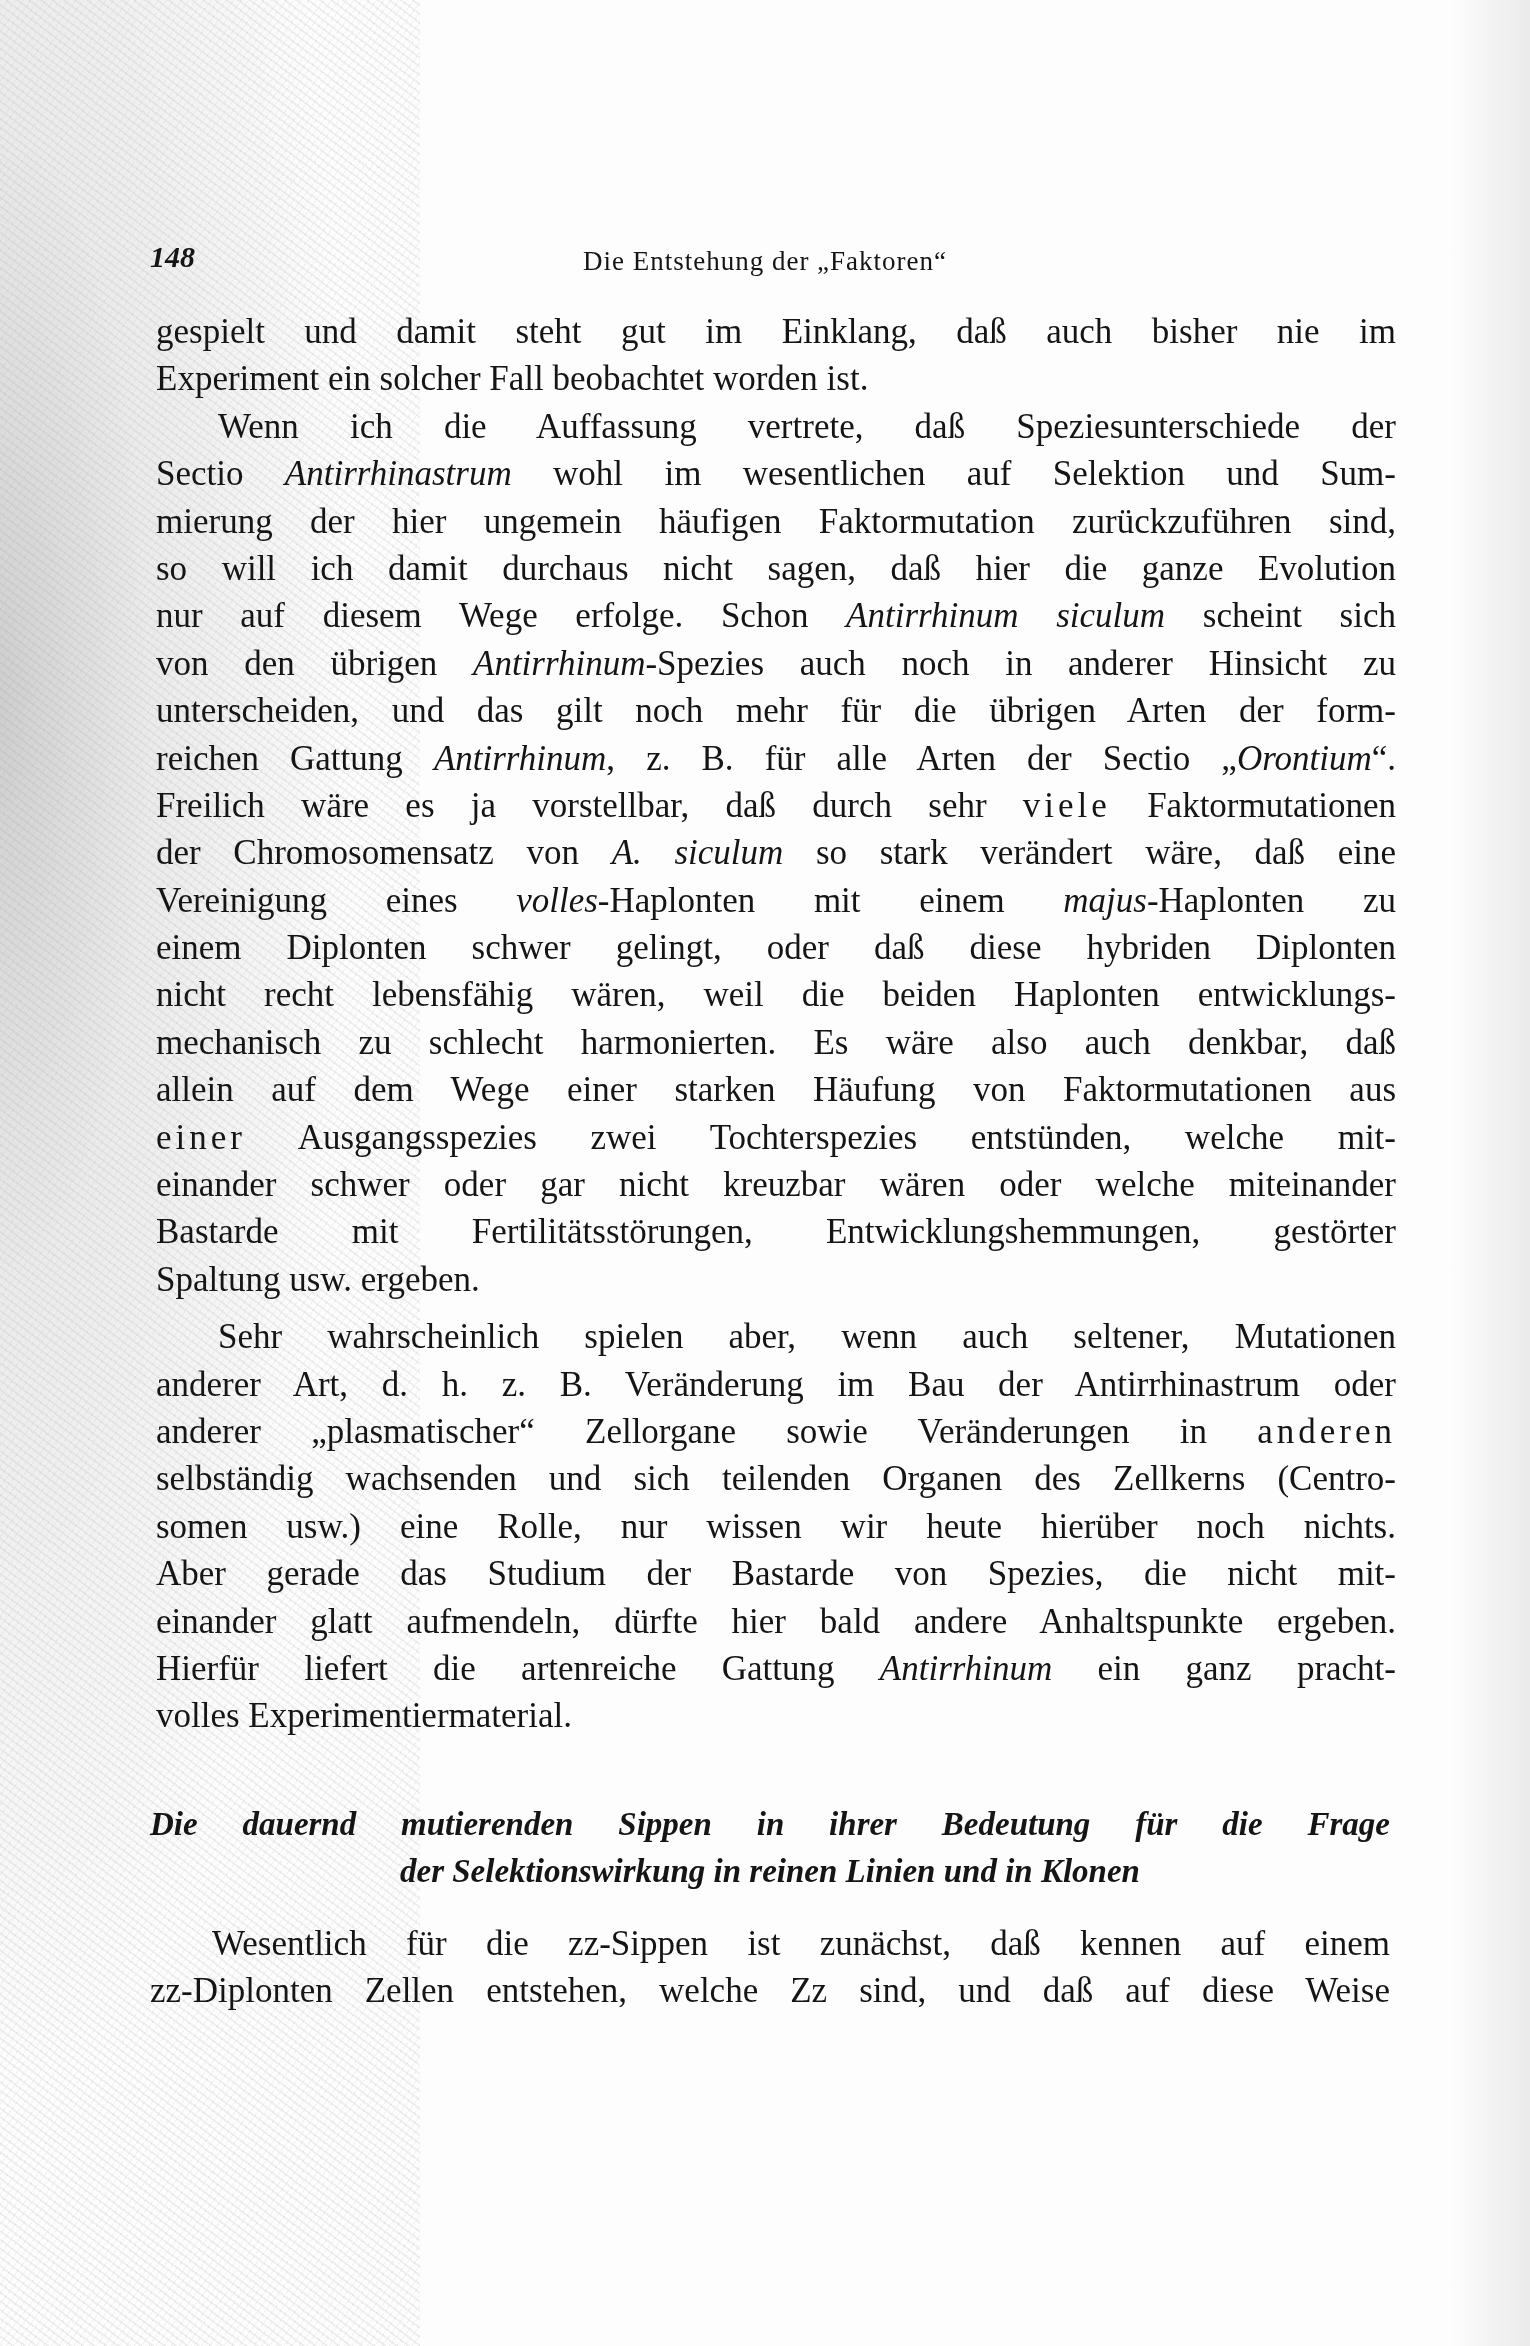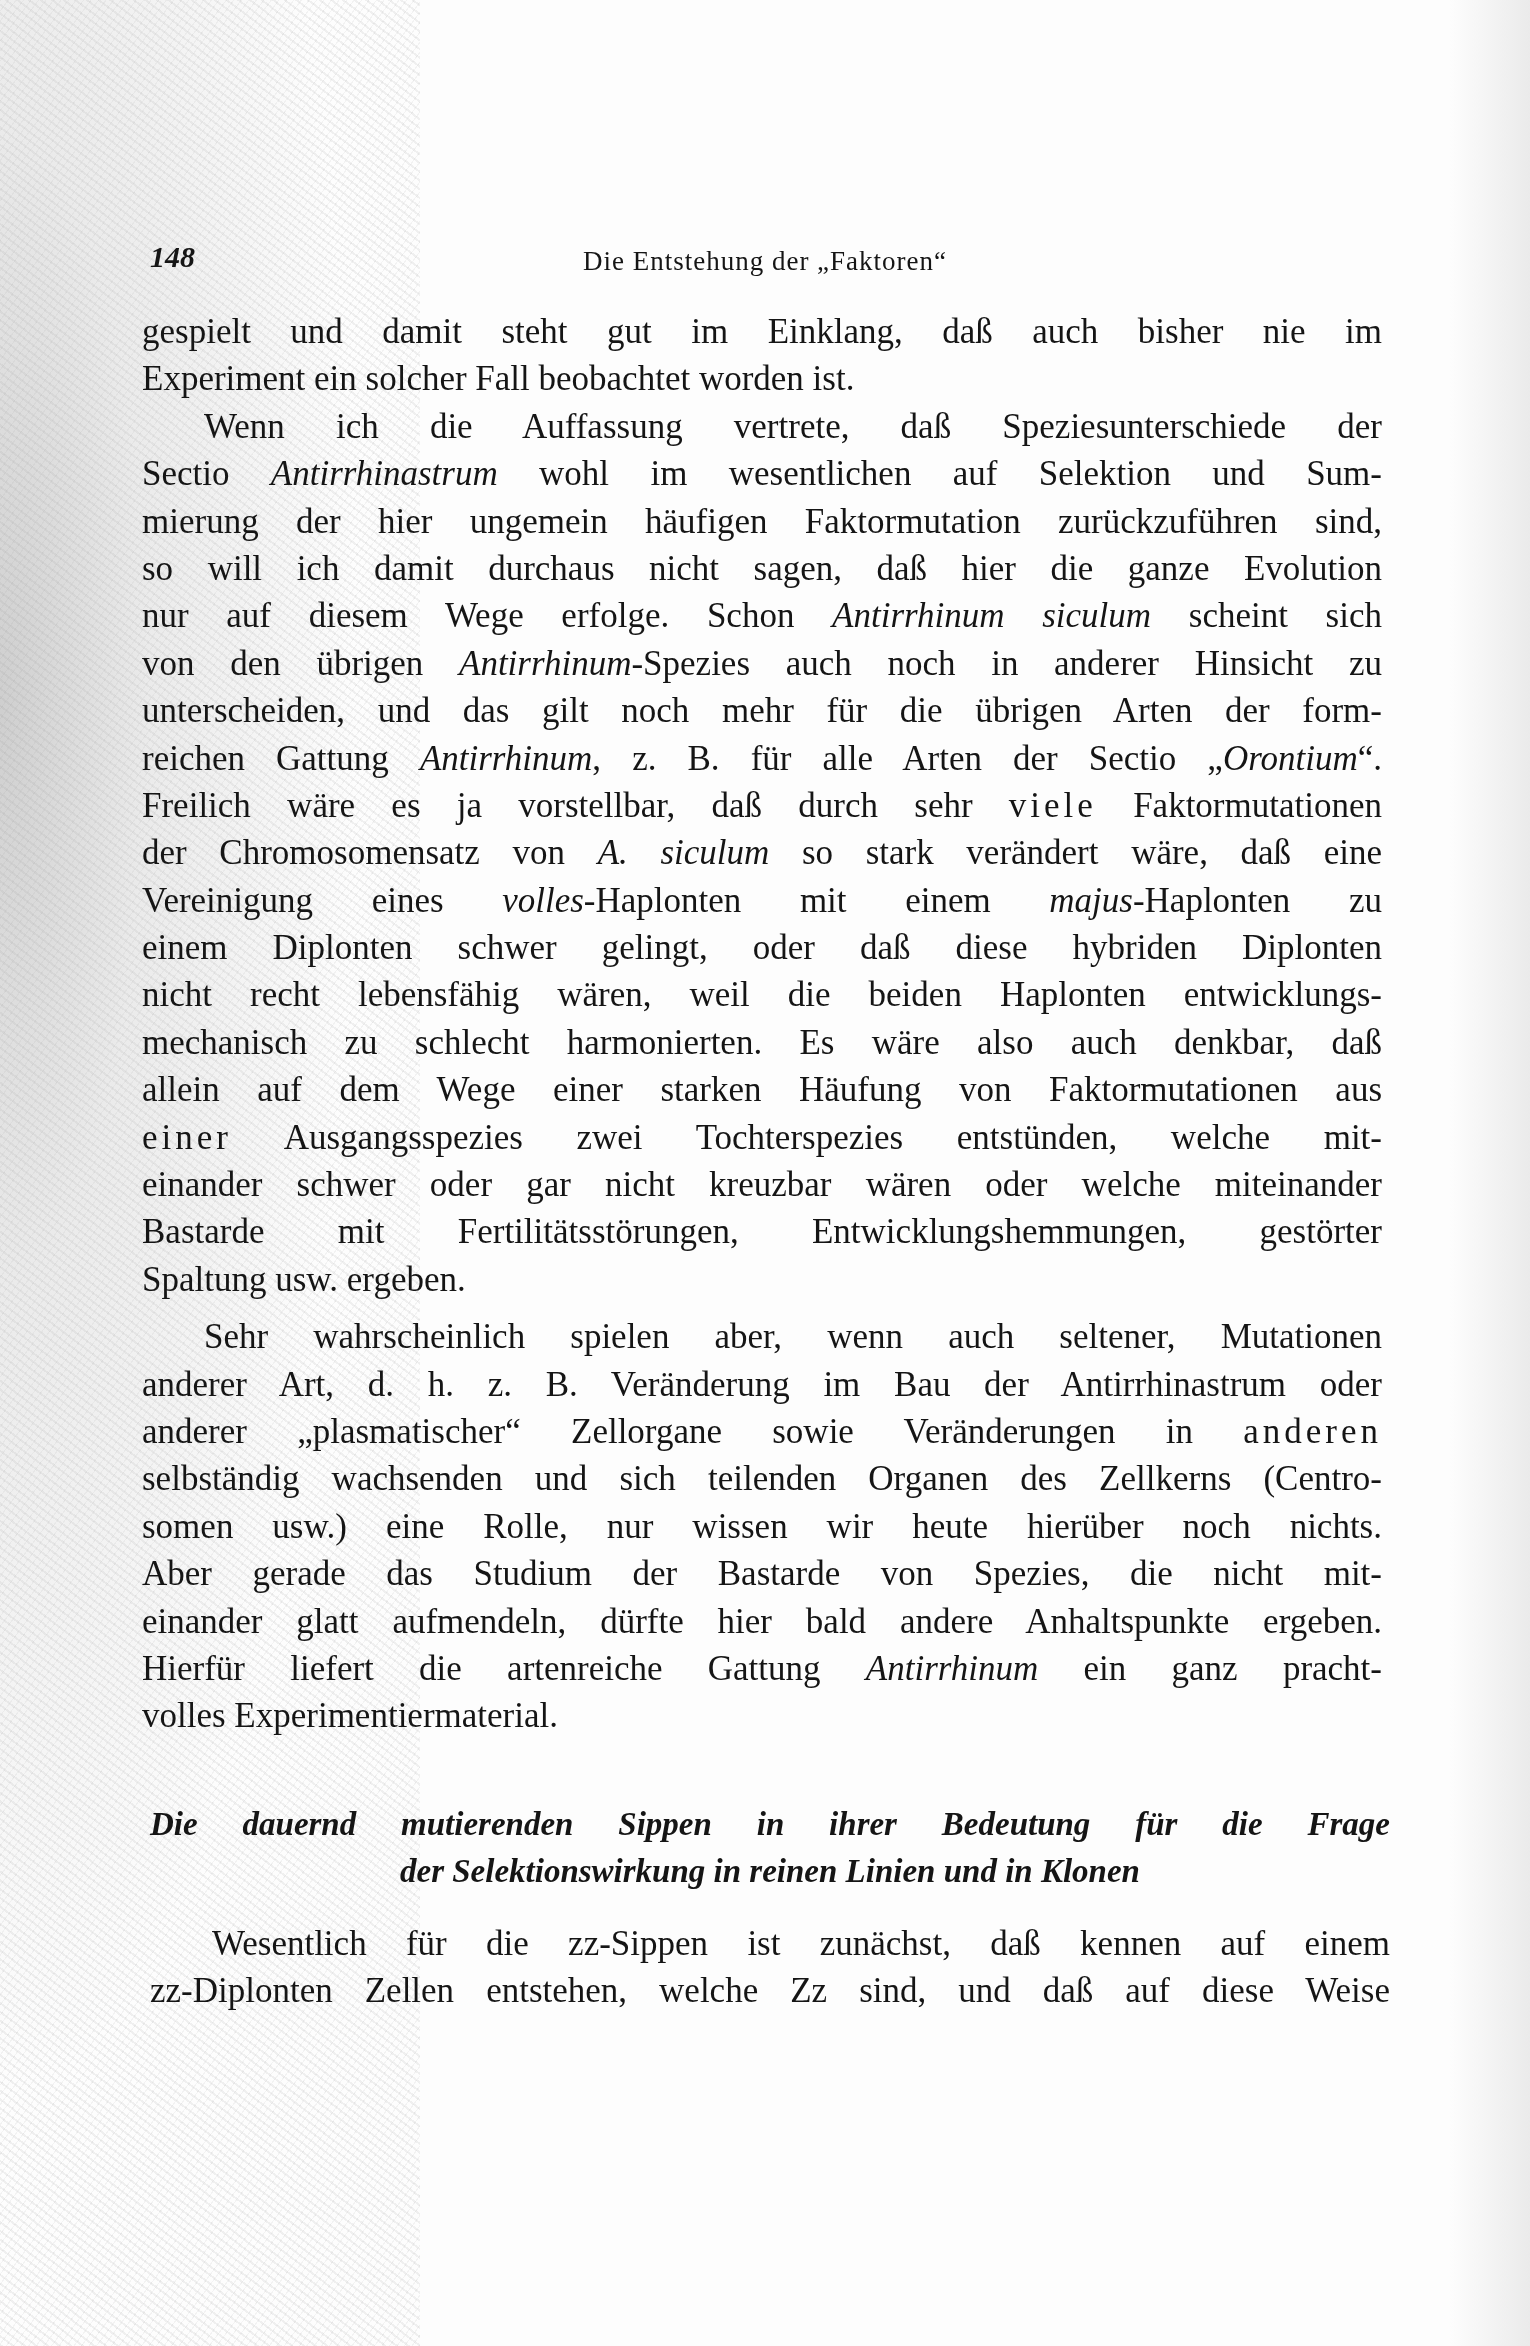--- a/index.html
+++ b/index.html
@@ -24,21 +24,21 @@
   }
   .page-number {
     position: absolute; left: 150px; top: 240px;
     font-family: "Liberation Serif", serif; font-weight: bold; font-size: 30px; font-style: italic;
   }
   .running-head {
     position: absolute; left: 0; width: 1530px; top: 238px; text-align: center;
     font-family: "Liberation Serif", serif; font-size: 27px; letter-spacing: 1px; margin-top: 8px;
   }
   .body-text {
-    position: absolute; left: 142px; top: 308px; width: 1240px;
+    position: absolute; left: 156px; top: 308px; width: 1240px;
     font-family: "Liberation Serif", serif; font-size: 35px; line-height: 47.4px;
     text-align: justify;
   }
   .line { display: block; text-align: justify; text-align-last: justify; white-space: nowrap; height: 47.4px; }
   .line.last { text-align-last: left; }
   .line.indent { padding-left: 62px; }
   .para { margin: 0; }
   .gap { height: 10px; }
   i { font-style: italic; }
   .spaced { letter-spacing: 4px; }

